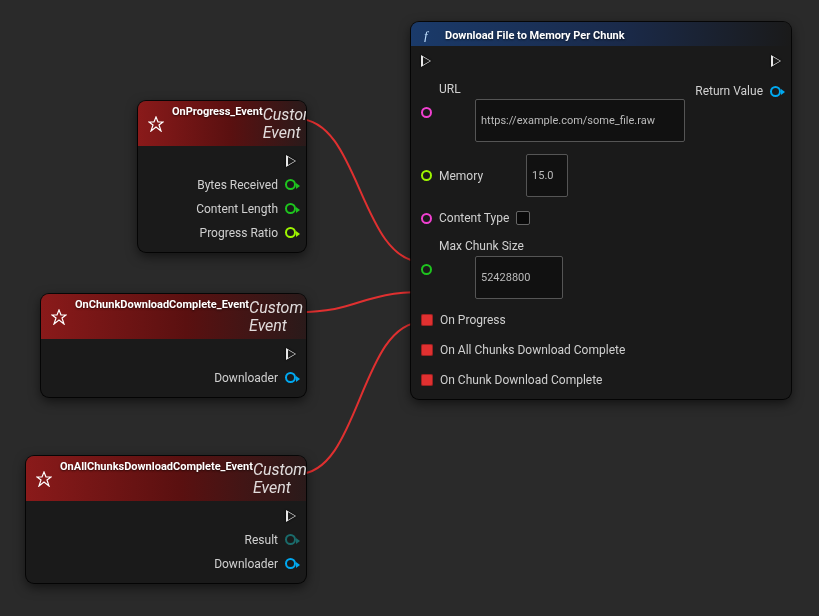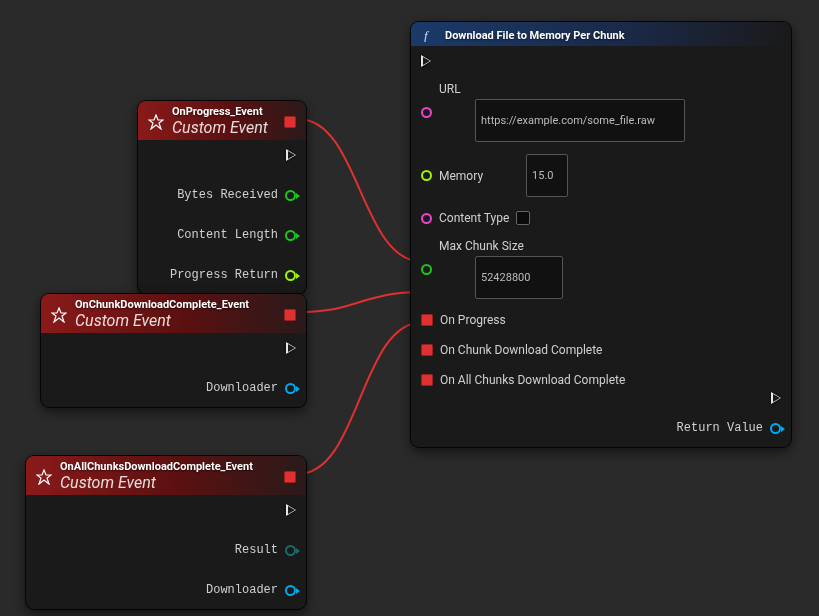--- a/index.html
+++ b/index.html
@@ -33,30 +33,30 @@
     background: linear-gradient(90deg, #8a1a1a 0%, #5a1010 55%, #2a1a1a 100%);
   }
   .node-header.func-hdr {
     background: linear-gradient(90deg, #1a3a6a 0%, #1a2a4a 55%, #1a1a1a 100%);
   }
 
   .hdr-icon {
     width: 16px; height: 16px; flex-shrink: 0;
     display: flex; align-items: center; justify-content: center;
   }
-  .hdr-text { display: flex; flex-direction: column; line-height: 1.15; }
+  .hdr-text { display: flex; flex-direction: row; line-height: 1.15; }
   .hdr-title { font-weight: 700; color: #fff; font-size: 11px; text-shadow: 0 1px 2px rgba(0,0,0,.6); }
   .hdr-sub { font-style: italic; color: rgba(255,255,255,0.85); font-size: 16px; }
 
-  .node-body { padding: 6px 10px 10px 10px; display: flex; flex-direction: column; }
-  .col { display: flex; flex-direction: column; gap: 22px; }
+  .node-body { padding: 6px 10px 10px 10px; display: flex; }
+  .col { display: flex; flex-direction: column; gap: 6px; }
   .col.left { flex: 1; align-items: flex-start; }
   .col.right { flex: 1; align-items: flex-end; }
   .pin-row { display: flex; align-items: center; gap: 7px; min-height: 18px; }
-  .pin-row.out { flex-direction: row-reverse; font-family: Liberation Mono, monospace; }
+  .pin-row.out { flex-direction: row-reverse; }
   .pin-label { color: #d0d0d0; white-space: nowrap; }
 
   
   .pin-exec {
     width: 0; height: 0;
     border-top: 6px solid transparent;
     border-bottom: 6px solid transparent;
     border-left: 10px solid #e8e8e8;
     filter: drop-shadow(0 0 1px #000);
   }
@@ -169,21 +169,21 @@
         <div class="pin-row out">
           <span class="pin-data out c-green" style="--pc:#1ec41e"></span>
           <span class="pin-label">Bytes Received</span>
         </div>
         <div class="pin-row out">
           <span class="pin-data out c-green" style="--pc:#1ec41e"></span>
           <span class="pin-label">Content Length</span>
         </div>
         <div class="pin-row out">
           <span class="pin-data out" style="--pc:#9df500"></span>
-          <span class="pin-label">Progress Return</span>
+          <span class="pin-label">Progress Ratio</span>
         </div>
       </div>
     </div>
   </div>
 
   <div class="node" style="left:41px; top:294px; width:265px;">
     <div class="node-header event-hdr">
       <span class="hdr-icon">
         <svg width="16" height="16" viewBox="0 0 16 16">
             <path d="M8 1 L10 6 L15 6 L11 9 L13 15 L8 11 L3 15 L5 9 L1 6 L6 6 Z" fill="none" stroke="#fff" stroke-width="1.2"></path>
@@ -282,25 +282,25 @@
             <input class="field num wide" value="52428800" style="">
           </div>
         </div>
 
         <div class="pin-row">
           <span class="pin-delegate"></span>
           <span class="pin-label">On Progress</span>
         </div>
         <div class="pin-row">
           <span class="pin-delegate"></span>
+          <span class="pin-label">On All Chunks Download Complete</span>
+        </div>
+        <div class="pin-row">
+          <span class="pin-delegate"></span>
           <span class="pin-label">On Chunk Download Complete</span>
-        </div>
-        <div class="pin-row">
-          <span class="pin-delegate"></span>
-          <span class="pin-label">On All Chunks Download Complete</span>
         </div>
       </div>
 
       <div class="col right" style="gap:12px;">
         <div class="pin-row out">
             <span class="pin-exec hollow"></span>
           </div>
         <div class="pin-row out">
           <span class="pin-data out" style="--pc:#00a8f0"></span>
           <span class="pin-label">Return Value</span>

